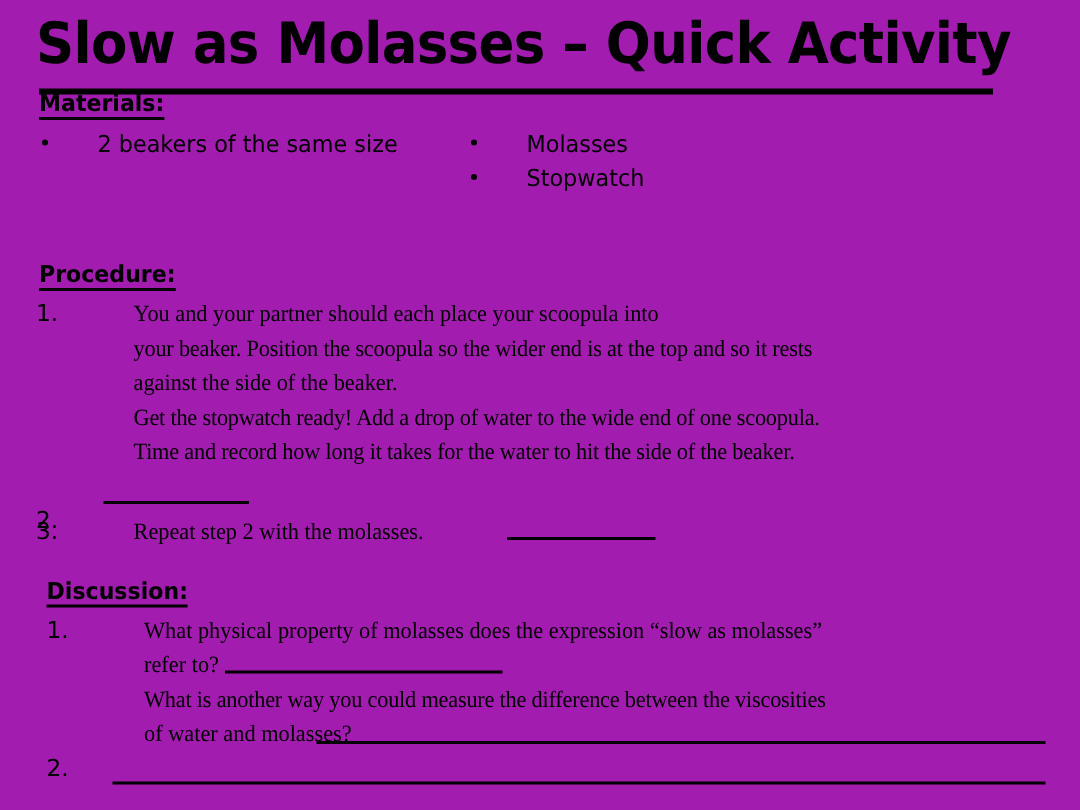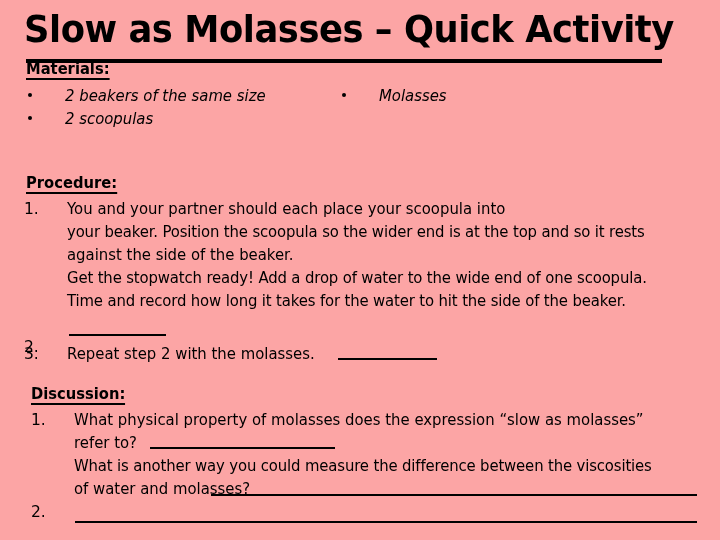--- a/index.html
+++ b/index.html
@@ -11,21 +11,21 @@
     width: 720px;
     height: 540px;
     overflow: hidden;
     font-family: "DejaVu Sans", sans-serif;
     color: #000000;
   }
   .page {
     position: relative;
     width: 720px;
     height: 540px;
-    background: #fca5a5;
+    background: #a21caf;
   }
 
   
   .title-wrap {
     position: absolute;
     left: 24px;
     top: 8px;
     width: 672px;
   }
   .title {
@@ -62,21 +62,20 @@
     display: inline-block;
     border-bottom: 2px solid #000;
     padding-bottom: 0px;
   }
 
   
   .mat-list { position: absolute; }
   .mat-row {
     position: relative;
     height: 23px;
-    font-style: italic;
   }
   .mat-bullet {
     position: absolute;
     left: 0px;
     top: 8px;
     width: 4px;
     height: 4px;
     background: #000;
     border-radius: 50%;
   }
@@ -98,21 +97,22 @@
   }
   .num-marker {
     position: absolute;
     left: 0px;
     top: 0px;
     font-size: 15.5px;
     line-height: 23px;
     white-space: nowrap;
   }
   .num-lines {
-    margin-left: 43px;
+    margin-left: 65px;
+    font-family: Liberation Serif, serif;
   }
   .num-line {
     font-size: 15.5px;
     line-height: 23px;
     white-space: nowrap;
     transform: scaleX(0.96);
     transform-origin: left top;
     height: 23px;
   }
   .num-line.tight { letter-spacing: -0.15px; }
@@ -136,30 +136,30 @@
 
   <div class="heading" style="left:26px; top:61px;">
     <span class="h-text">Materials:</span>
   </div>
 
   <div class="mat-list" style="left:28px; top:85px; width:300px;">
     <div class="mat-row">
       <span class="mat-bullet"></span>
       <span class="mat-label">2 beakers of the same size</span>
     </div>
-    <div class="mat-row">
-      <span class="mat-bullet"></span>
-      <span class="mat-label">2 scoopulas</span>
-    </div>
-  </div>
-
-  <div class="mat-list" style="left:342px; top:85px; width:320px;">
+  </div>
+
+  <div class="mat-list" style="left:314px; top:85px; width:320px;">
     <div class="mat-row">
       <span class="mat-bullet"></span>
       <span class="mat-label">Molasses</span>
+    </div>
+    <div class="mat-row">
+      <span class="mat-bullet"></span>
+      <span class="mat-label">Stopwatch</span>
     </div>
   </div>
 
   <div class="heading" style="left:26px; top:175px;">
     <span class="h-text">Procedure:</span>
   </div>
 
   <div class="num-list" style="left:24px; top:198px; width:690px;">
 
     <div class="num-item">

